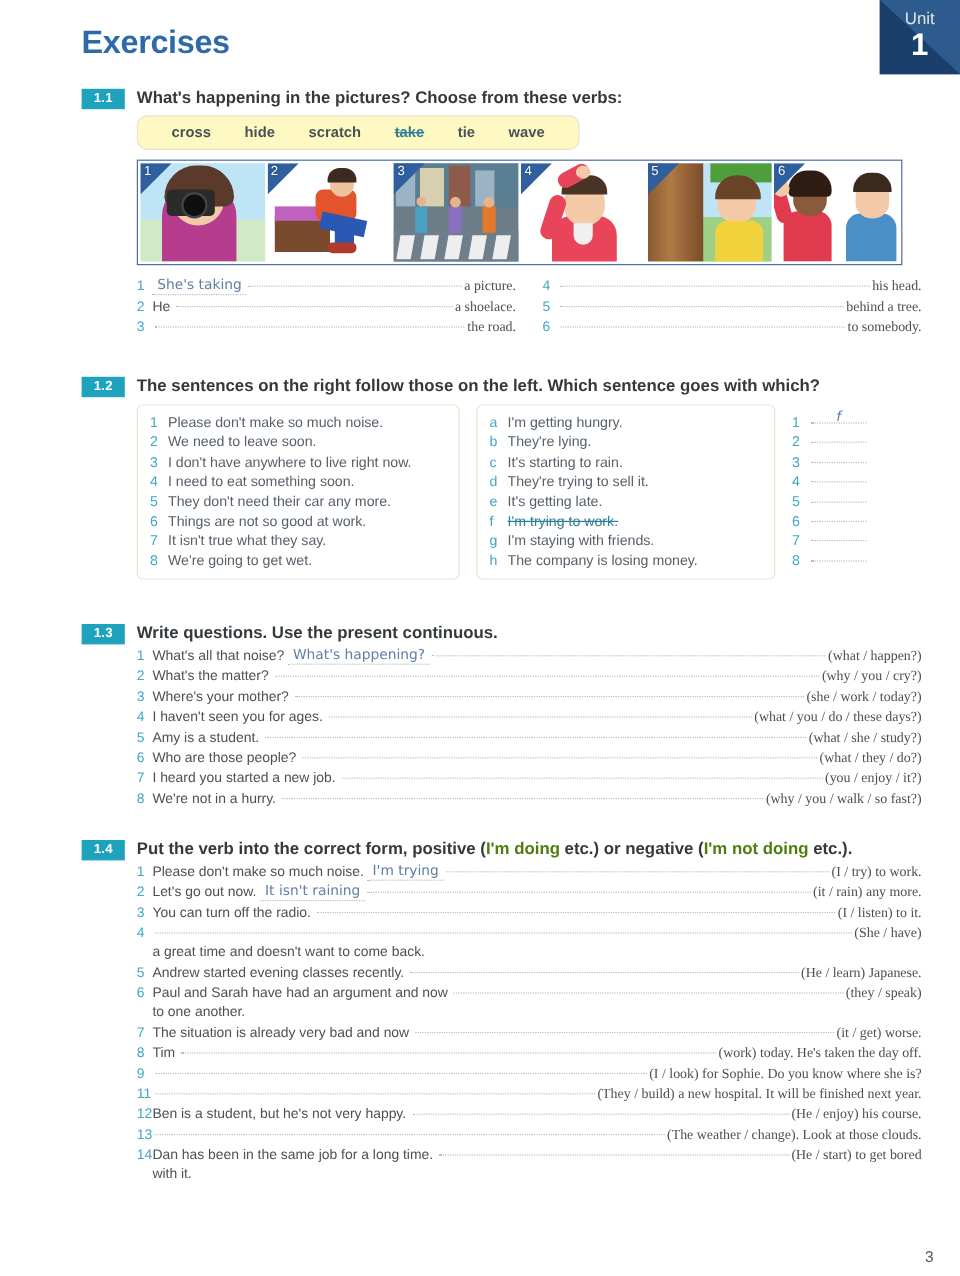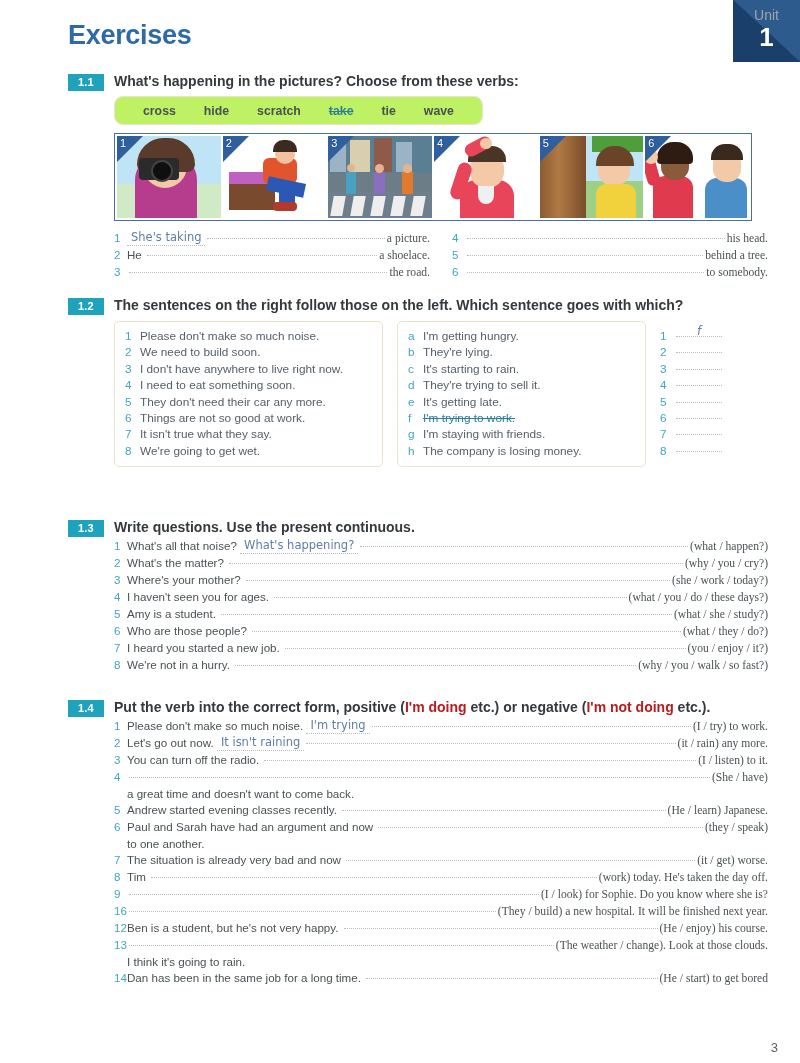--- a/index.html
+++ b/index.html
@@ -13,21 +13,21 @@
   
   .unit-badge{
     position:absolute;right:0;top:0;width:67px;height:62px;
     background:#1b3f6b;overflow:hidden;
   }
   .unit-badge .tri{
     position:absolute;inset:0;
     background:linear-gradient(to bottom left,#2d5b8e 0 49.5%,transparent 50% 100%);
   }
   .unit-badge .utxt{
-    position:relative;z-index:2;text-align:center;color:#a3a3a3;
+    position:relative;z-index:2;text-align:center;color:#e5e5e5;
     font-size:14px;line-height:16px;padding-top:7px;font-weight:400;
   }
   .unit-badge .unum{
     position:relative;z-index:2;text-align:center;color:#ffffff;
     font-size:26px;line-height:28px;font-weight:bold;
   }
 
   
   .page-title{
     position:absolute;left:68px;top:20px;
@@ -36,26 +36,26 @@
 
   
   .ex{position:absolute;left:68px;width:700px;}
   .ex-num{
     position:absolute;left:0;top:0;width:36px;height:17px;
     background:#1fa3bd;color:#fff;font-size:11px;font-weight:bold;
     text-align:center;line-height:17px;letter-spacing:.2px;
   }
   .ex-body{margin-left:46px;}
   .ex-title{font-size:14px;font-weight:bold;color:#33393c;line-height:15px;}
-  .hl{color:#b91c1c;}
+  .hl{color:#4d7c0f;}
 
   
   .verbbox{
     margin-top:7px;border:1px solid #ece3cd;border-radius:9px;
-    display:inline-block;padding:4px 14px 5px 14px;background:#bef264;
+    display:inline-block;padding:4px 14px 5px 14px;background:#fef9c3;
   }
   .verbbox span{
     display:inline-block;font-size:12.3px;font-weight:bold;color:#4a5154;
     margin:0 14px;
   }
   .verbbox span.struck{color:#2d7f99;text-decoration:line-through;}
 
   
   .strip{
     margin-top:8px;border:1px solid #4a6fa8;background:#fff;
@@ -244,33 +244,33 @@
             <div class="ansrow">
               <span class="n">6</span>
               <div class="dots"></div>
               <span class="tail">to somebody.</span>
             </div>
           </div>
       </div>
     </div>
   </div>
 
-  <div class="ex" style="top:298px;">
+  <div class="ex" style="top:314px;">
     <div class="ex-num">1.2</div>
     <div class="ex-body">
       <div class="ex-title">The sentences on the right follow those on the left.  Which sentence goes with which?</div>
       <div class="match-wrap">
         <div class="mbox left" id="m12left">
             <div class="li">
               <span class="k">1</span>
               <span class="t">Please don't make so much noise.</span>
             </div>
             <div class="li">
               <span class="k">2</span>
-              <span class="t">We need to build soon.</span>
+              <span class="t">We need to leave soon.</span>
             </div>
             <div class="li">
               <span class="k">3</span>
               <span class="t">I don't have anywhere to live right now.</span>
             </div>
             <div class="li">
               <span class="k">4</span>
               <span class="t">I need to eat something soon.</span>
             </div>
             <div class="li">
@@ -475,40 +475,40 @@
             <span class="lead">Tim&nbsp;</span>
             <div class="dots"></div>
             <span class="tail">(work) today.  He's taken the day off.</span>
           </div>
           <div class="ansrow">
             <span class="n">9</span>
             <div class="dots"></div>
             <span class="tail">(I / look) for Sophie.  Do you know where she is?</span>
           </div>
           <div class="ansrow">
-            <span class="n">16</span>
+            <span class="n">11</span>
             <div class="dots"></div>
             <span class="tail">(They / build) a new hospital.  It will be finished next year.</span>
           </div>
           <div class="ansrow">
             <span class="n">12</span>
             <span class="lead">Ben is a student, but he's not very happy.&nbsp;</span>
             <div class="dots"></div>
             <span class="tail">(He / enjoy) his course.</span>
           </div>
           <div class="ansrow">
             <span class="n">13</span>
             <div class="dots"></div>
             <span class="tail">(The weather / change).  Look at those clouds.</span>
           </div>
-          <div class="sub">I think it's going to rain.</div>
           <div class="ansrow">
             <span class="n">14</span>
             <span class="lead">Dan has been in the same job for a long time.&nbsp;</span>
             <div class="dots"></div>
             <span class="tail">(He / start) to get bored</span>
           </div>
+          <div class="sub">with it.</div>
         </div>
     </div>
   </div>
 
   <div class="pageno">3</div>
 </div>
 
 </body></html>

